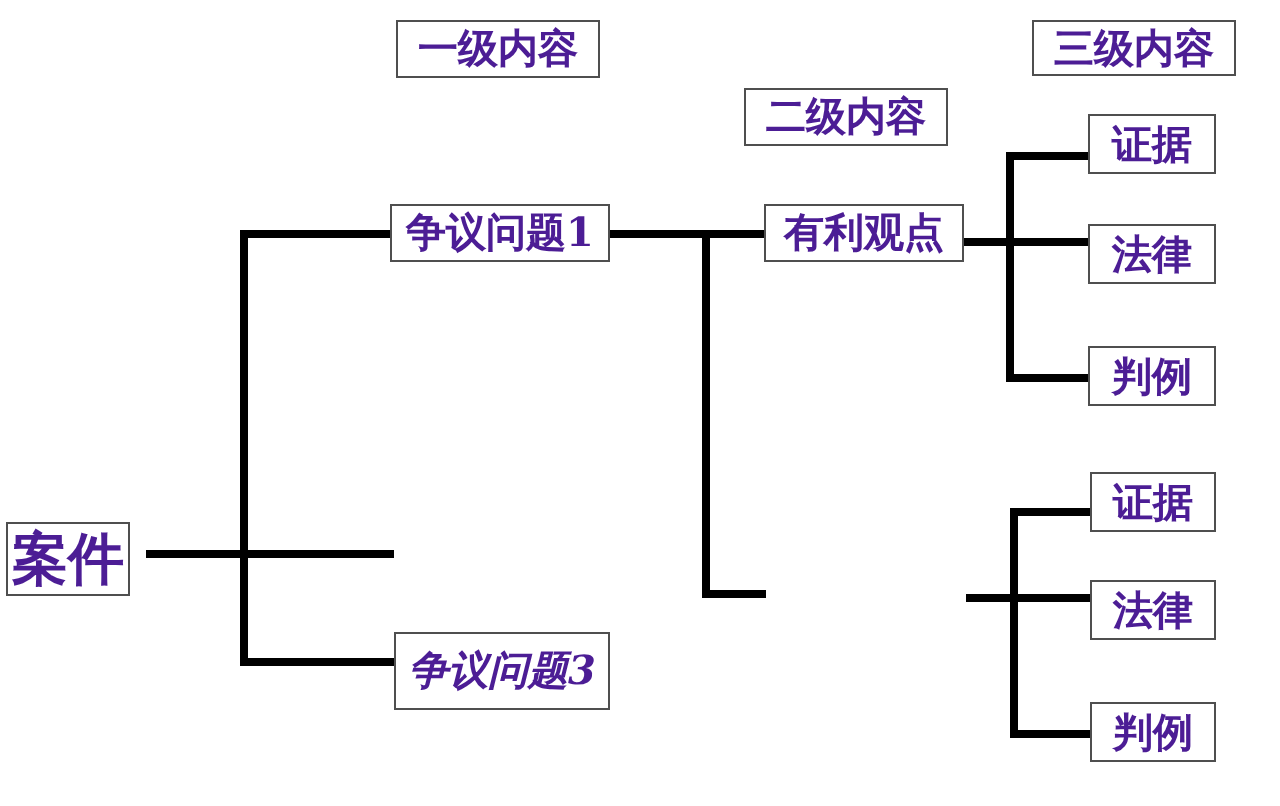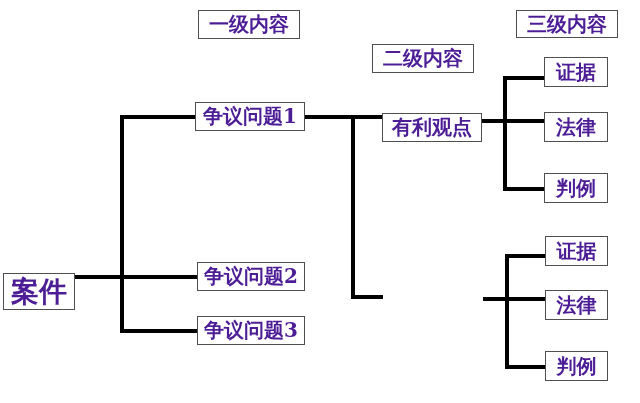--- a/index.html
+++ b/index.html
@@ -26,28 +26,28 @@
   }
   .fs20 { font-size: 20px; }
   .fs28 { font-size: 28px; }
   .line {
     position: absolute;
     background: #000000;
     z-index: 1;
   }
 
   
-  #node-case        { left: 3px;   top: 261px; width: 72px;  height: 37px; margin-top: 12px; }
+  #node-case        { left: 3px;   top: 261px; width: 62px;  height: 37px; }
   #header-level1    { left: 198px; top: 10px;  width: 102px; height: 29px; }
   #header-level2    { left: 372px; top: 8px;   width: 102px; height: 29px; margin-top: 36px; }
   #header-level3    { left: 516px; top: 10px;  width: 102px; height: 28px; }
   #node-issue-1     { left: 195px; top: 102px; width: 110px; height: 29px; text-align: center; }
   #node-issue-2     { left: 197px; top: 262px; width: 108px; height: 29px; }
-  #node-issue-3     { left: 197px; top: 316px; width: 108px; height: 29px; }
-  #node-favorable   { left: 382px; top: 113px; width: 100px; height: 29px; }
+  #node-issue-3     { left: 197px; top: 316px; width: 108px; height: 39px; font-style: italic; }
+  #node-favorable   { left: 382px; top: 102px; width: 100px; height: 29px; }
   #node-unfavorable { left: 383px; top: 282px; width: 100px; height: 29px; }
   #node-ev1   { left: 544px; top: 57px;  width: 64px; height: 30px; }
   #node-law1  { left: 544px; top: 112px; width: 64px; height: 30px; }
   #node-prec1 { left: 544px; top: 173px; width: 64px; height: 30px; }
   #node-ev2   { left: 545px; top: 236px; width: 63px; height: 30px; }
   #node-law2  { left: 545px; top: 290px; width: 63px; height: 30px; }
   #node-prec2 { left: 545px; top: 351px; width: 63px; height: 30px; }
 
   
   #line-case-to-issue2      { left: 73px;  top: 275px; width: 124px; height: 4px; }
@@ -87,21 +87,20 @@
   <div class="line" id="line-branch2-to-evidence"></div>
   <div class="line" id="line-branch2-to-precedent"></div>
 
   <div class="node fs20" id="header-level1">一级内容</div>
   <div class="node fs20" id="header-level2">二级内容</div>
   <div class="node fs20" id="header-level3">三级内容</div>
 
   <div class="node fs28" id="node-case">案件</div>
 
   <div class="node fs20" id="node-issue-1">争议问题1</div>
-  <div class="node fs20" id="node-issue-2">争议问题2</div>
   <div class="node fs20" id="node-issue-3">争议问题3</div>
 
   <div class="node fs20" id="node-favorable">有利观点</div>
 
   <div class="node fs20" id="node-ev1">证据</div>
   <div class="node fs20" id="node-law1">法律</div>
   <div class="node fs20" id="node-prec1">判例</div>
 
   <div class="node fs20" id="node-ev2">证据</div>
   <div class="node fs20" id="node-law2">法律</div>

